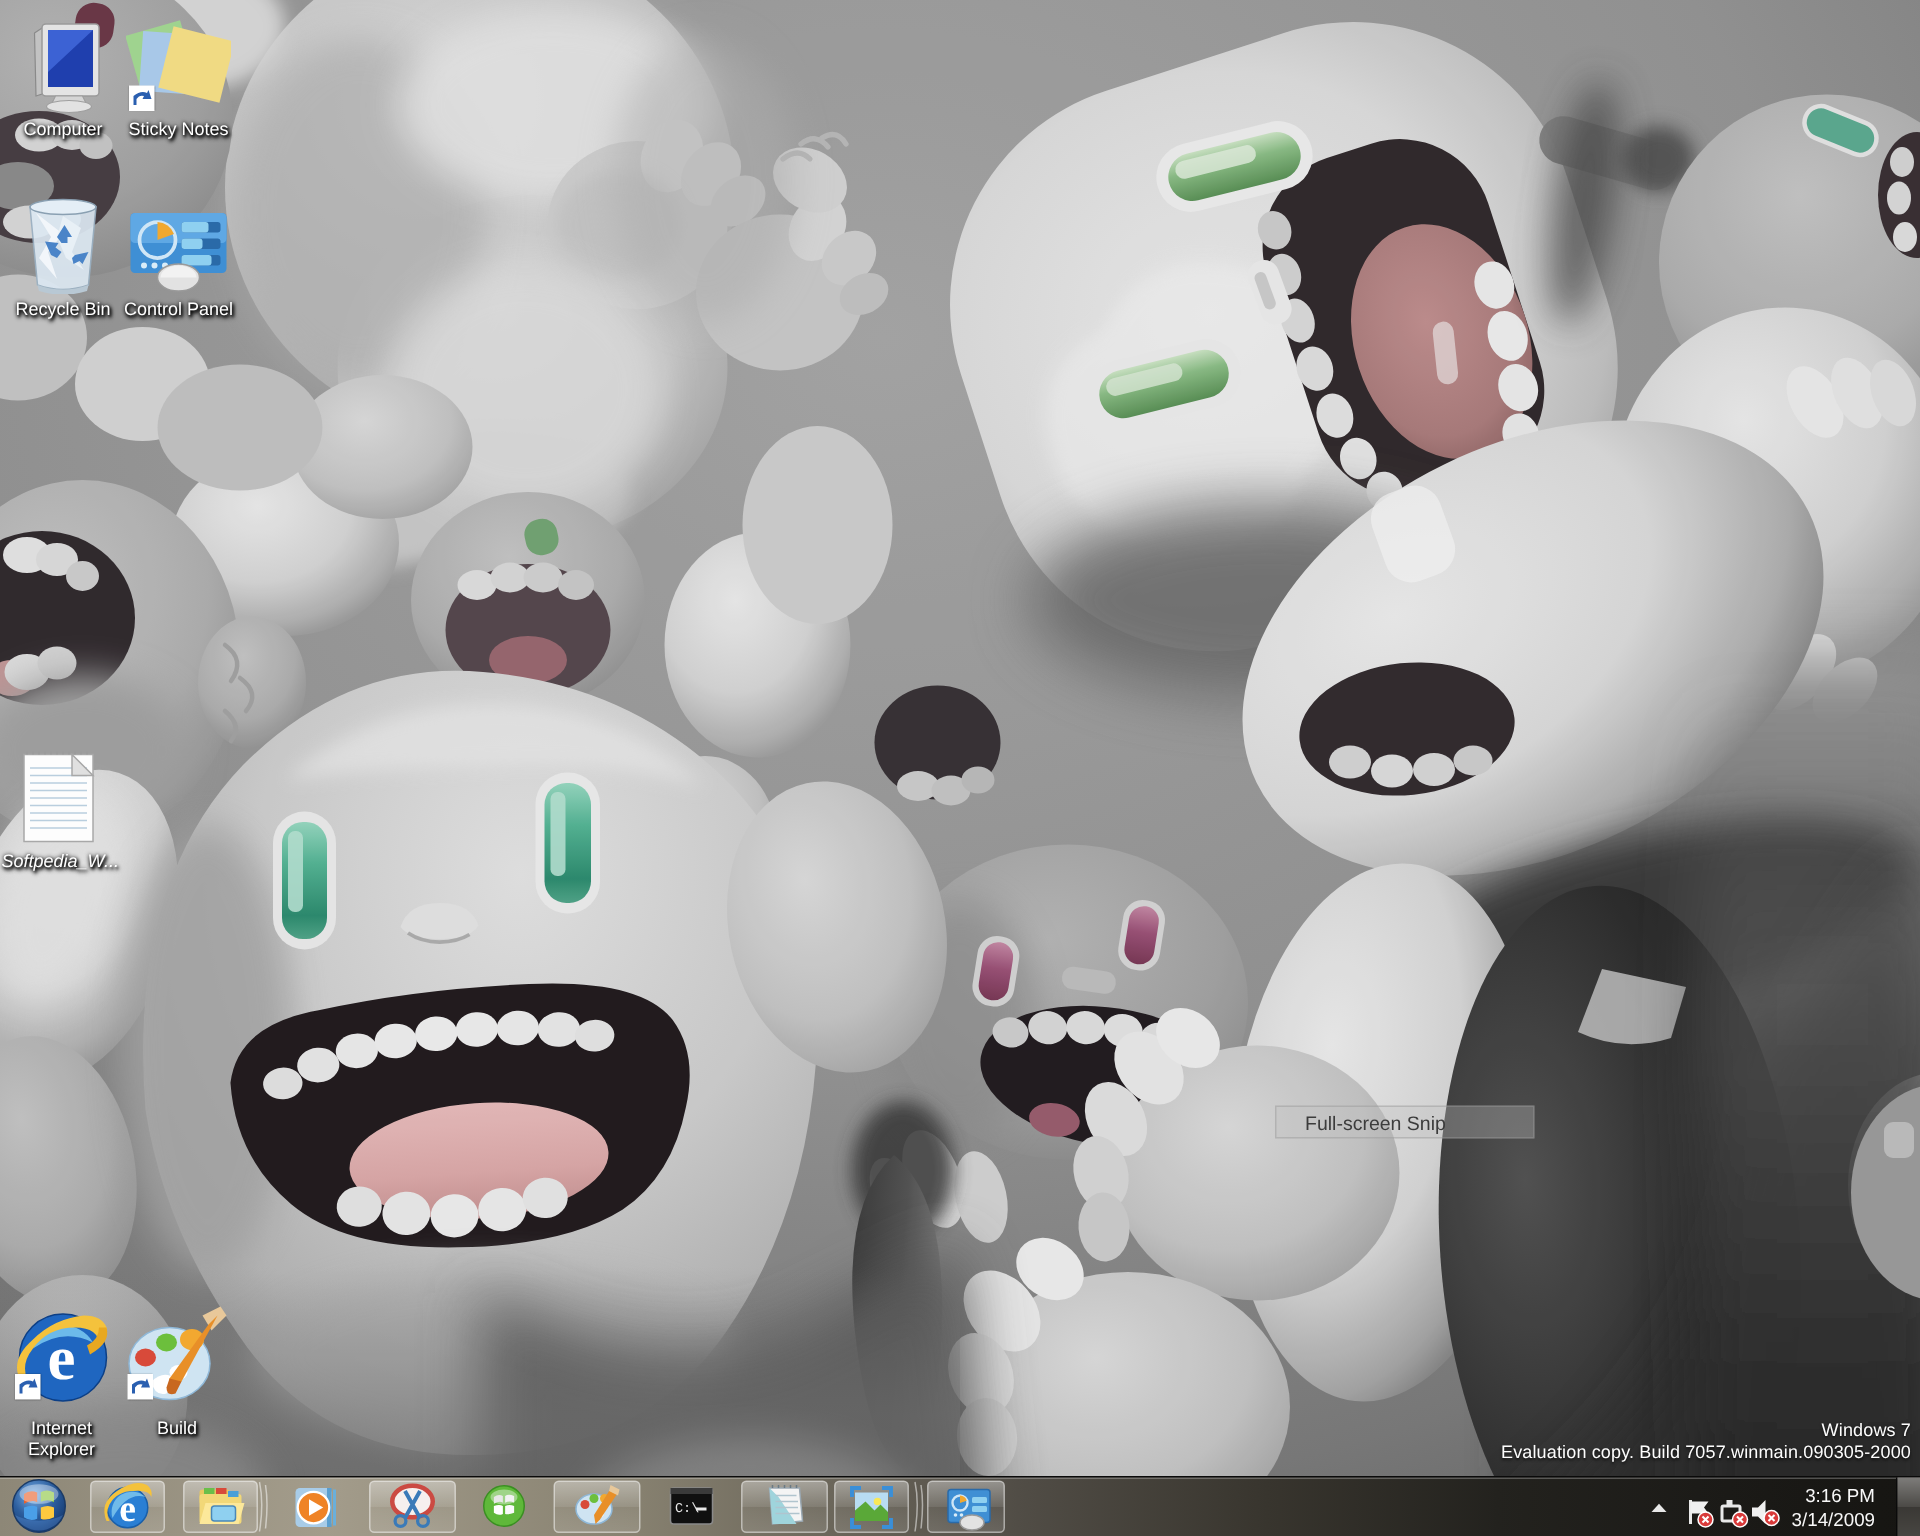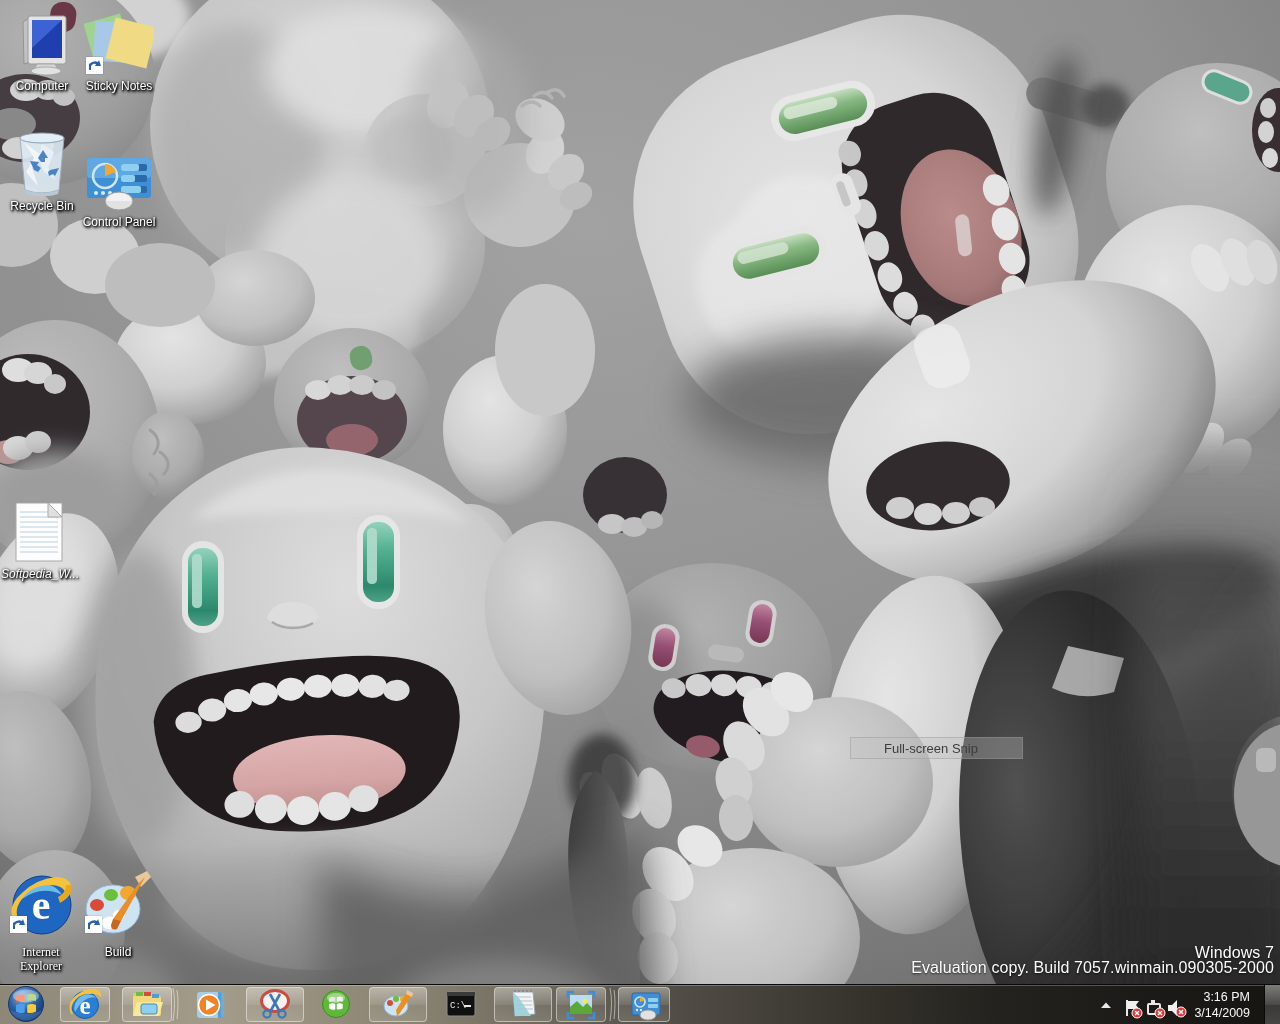--- a/index.html
+++ b/index.html
@@ -7,23 +7,23 @@
   #desk{position:absolute;left:0;top:0;width:1280px;height:1024px;}
   #wp{position:absolute;left:0;top:0;}
   .icon{position:absolute;width:76px;text-align:center;}
   .icon .img{margin:0 auto;position:relative;}
   .icon .lbl{color:#fff;font-size:12px;line-height:14px;margin-top:3px;
     text-shadow:1px 1px 2px #000,0 0 3px #000,1px 2px 3px #000;}
   .sc{position:absolute;left:2px;bottom:2px;width:17px;height:17px;background:#fff;
     box-shadow:0 0 1px rgba(0,0,0,.4);}
   #snipbox{position:absolute;left:850px;top:737px;width:173px;height:22px;
     background:rgba(190,190,190,0.33);border:1px solid rgba(150,150,150,0.45);
-    color:#3c3c3c;font-size:13px;line-height:22px;padding-left:33px;box-sizing:border-box;}
+    color:#3c3c3c;font-size:13px;line-height:22px;padding-left:19px;box-sizing:border-box;}
   #evalnote{position:absolute;right:6px;top:946px;text-align:right;color:#fdfdfd;
-    font-size:16px;line-height:14.5px;text-shadow:0 1px 2px rgba(0,0,0,.7);letter-spacing:0.1px;}
+    font-size:12px;line-height:14.5px;text-shadow:0 1px 2px rgba(0,0,0,.7);letter-spacing:0.1px;}
   #taskbar{position:absolute;left:0;top:984px;width:1280px;height:40px;}
 </style>
 </head>
 <body>
 <div id="desk">
 <svg id="wp" width="1280" height="1024" viewBox="0 0 1280 1024">
 <defs>
   <radialGradient id="bg" cx="0.46" cy="0.22" r="0.95">
     <stop offset="0" stop-color="#aaaaaa"></stop>
     <stop offset="0.5" stop-color="#979797"></stop>
@@ -476,21 +476,21 @@
     <rect x="4" y="8" width="38" height="38" fill="#9fd38f" transform="rotate(-16 23 27)"></rect>
     <rect x="10" y="12" width="40" height="40" fill="#a8c8e8" transform="rotate(4 30 32)"></rect>
     <rect x="26" y="12" width="42" height="42" fill="#f0da83" transform="rotate(14 47 33)"></rect>
   </svg>
   <div class="sc"><svg width="17" height="17" viewBox="0 0 17 17">
             <path d="M3 13 L3 7 Q8 3 12 5 L13 3 L15 9 L9 9 L10 7 Q7 6 5 9 L5 13 z" fill="#2a5fb0"></path>
           </svg></div>
   </div>
   <div class="lbl">Sticky Notes</div>
 </div>
-<div class="icon" style="left:81px;top:144px;">
+<div class="icon" style="left:81px;top:128px;">
   <div class="img" style="width:72px;height:68px;"><svg width="72" height="68" viewBox="0 0 72 68">
     <rect x="4" y="14" width="64" height="40" rx="3" fill="#3f8fd4"></rect>
     <rect x="4" y="14" width="64" height="20" rx="3" fill="#5fa8e4"></rect>
     <circle cx="22" cy="32" r="12" fill="none" stroke="#cfe6f6" stroke-width="2.5"></circle>
     <path d="M22 20 A12 12 0 0 1 33 28 L22 32 z" fill="#f0a830"></path>
     <rect x="38" y="20" width="26" height="7" rx="2" fill="#2a6aa8"></rect>
     <rect x="38" y="20" width="18" height="7" rx="2" fill="#8fd0f0"></rect>
     <rect x="38" y="31" width="26" height="7" rx="2" fill="#2a6aa8"></rect>
     <rect x="38" y="31" width="14" height="7" rx="2" fill="#8fd0f0"></rect>
     <rect x="38" y="42" width="26" height="7" rx="2" fill="#2a6aa8"></rect>
@@ -523,21 +523,21 @@
     <circle cx="34" cy="36" r="29" fill="none" stroke="#0c3f86" stroke-width="1"></circle>
     <path d="M14 30 a22 22 0 0 1 40 -4 q-20 -10 -40 4z" fill="#7fd0f4" opacity="0.8"></path>
     <text x="33" y="50" font-size="42" font-weight="bold" fill="#fff" text-anchor="middle" font-family="Liberation Serif, serif">e</text>
     <path d="M6 52 Q-2 38 14 24 Q28 10 48 8 Q60 8 63 16 Q64 22 58 28 Q58 16 42 16 Q24 16 14 30 Q6 40 10 50 z" fill="#f4c23c"></path>
     <path d="M63 16 Q66 26 52 34 L50 28 Q58 24 58 16 z" fill="#e8a820"></path>
   </svg>
   <div class="sc" style="bottom:6px;"><svg width="17" height="17" viewBox="0 0 17 17">
             <path d="M3 13 L3 7 Q8 3 12 5 L13 3 L15 9 L9 9 L10 7 Q7 6 5 9 L5 13 z" fill="#2a5fb0"></path>
           </svg></div>
   </div>
-  <div class="lbl" style="margin-top:6px;font-family:Liberation Serif, serif;">Internet<br>Explorer</div>
+  <div class="lbl" style="margin-top:6px;">Internet<br>Explorer</div>
 </div>
 <div class="icon" style="left:80px;top:869px;">
   <div class="img" style="width:70px;height:70px;">
   <svg width="70" height="70" viewBox="0 0 70 70">
     <ellipse cx="30" cy="40" rx="27" ry="24" fill="#cfe4f2" stroke="#8fb8d8"></ellipse>
     <ellipse cx="36" cy="46" rx="6" ry="5" fill="#fff"></ellipse>
     <path d="M18 52 q8 -8 16 -2 l-6 10 q-8 2 -10 -8z" fill="#fff"></path>
     <ellipse cx="14" cy="36" rx="7" ry="6" fill="#d84a3a"></ellipse>
     <ellipse cx="28" cy="26" rx="7" ry="6" fill="#6cbf3c"></ellipse>
     <ellipse cx="45" cy="24" rx="8" ry="7" fill="#f2a830"></ellipse>

